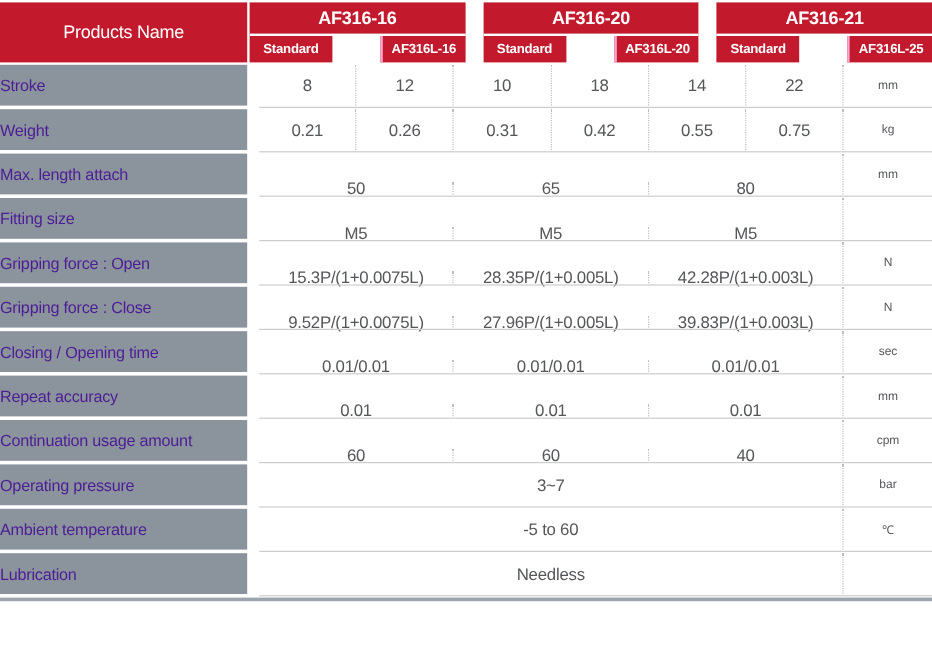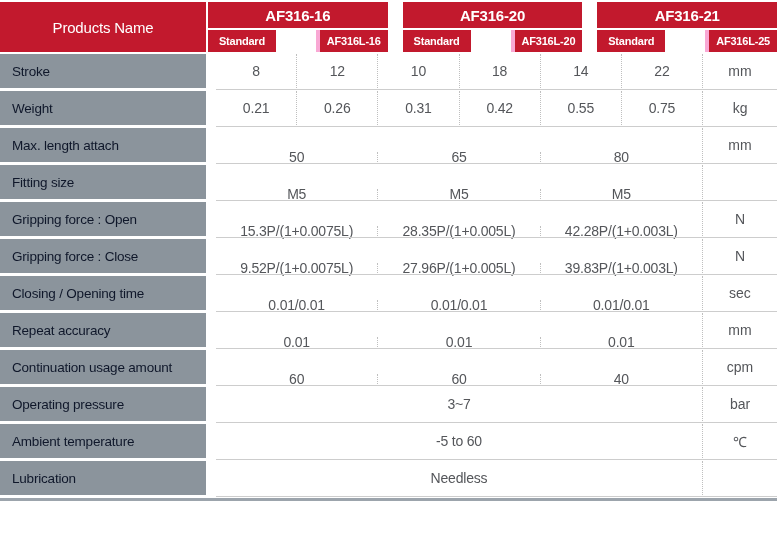--- a/index.html
+++ b/index.html
@@ -28,46 +28,46 @@
   .gname{
     height:26px;background:var(--red);color:#fff;font-size:15px;font-weight:bold;
     display:flex;align-items:center;justify-content:center;border-bottom:2px solid #fff;
     letter-spacing:-0.2px;
   }
   .subrow{flex:1;display:flex;}
   .sub{
     flex:1;background:var(--red);color:#fff;font-size:11px;font-weight:bold;
     display:flex;align-items:center;justify-content:center;letter-spacing:-0.2px;
   }
-  .sub + .sub{border-left:4px solid #f9a8d4;margin-left:40px;}
+  .sub + .sub{border-left:2px solid #f9a8d4;margin-left:40px;}
   .unit-head{
     width:75px;margin-left:2px;background:var(--red);color:#fff;font-size:15px;
     font-weight:bold;display:flex;align-items:center;justify-content:center;flex:none;
   }
   
   .row{display:flex;height:34px;margin-bottom:3px;}
   .rlabel{
-    width:206px;margin-right:10px;background:var(--gray);color:#0f172a;
+    width:206px;margin-right:10px;background:var(--gray);color:#4c1d95;
     font-size:13.5px;letter-spacing:-0.2px;display:flex;align-items:center;
-    padding-left:12px;box-sizing:border-box;flex:none;
+    padding-left:0;box-sizing:border-box;flex:none;
   }
   .rcells{flex:1;display:flex;position:relative;}
   .rcells::after{
     content:'';position:absolute;left:0;right:0;bottom:-2px;height:1px;background:var(--line);
   }
   .vcell{
     display:flex;align-items:center;justify-content:center;color:var(--val);
     font-size:14px;letter-spacing:-0.2px;box-sizing:border-box;
   }
   .s1{flex:1;} .s2{flex:2;margin-top:24px;} .s6{flex:6;}
   .vcell + .vcell{border-left:1px dotted var(--dot);}
   .ucell{
     width:75px;flex:none;border-left:1px dotted var(--dot);
     display:flex;align-items:center;justify-content:center;color:var(--val);
-    font-size:14px;box-sizing:border-box;
+    font-size:10px;box-sizing:border-box;
   }
   .bottom-bar{height:3px;background:var(--bar);}
 </style>
 </head>
 <body>
 
 <div class="wrap">
   <div class="header">
     <div class="corner">Products Name</div>
     <div class="groups" id="groups">

